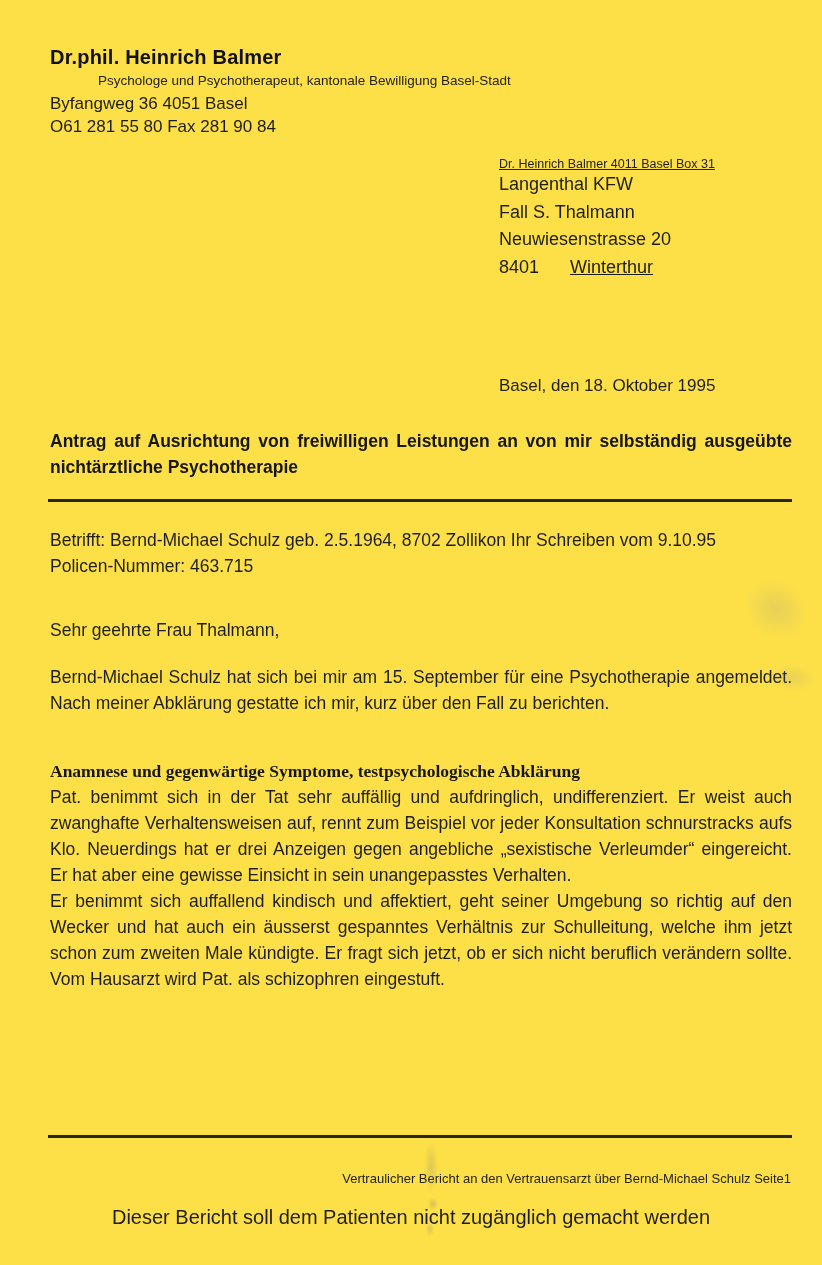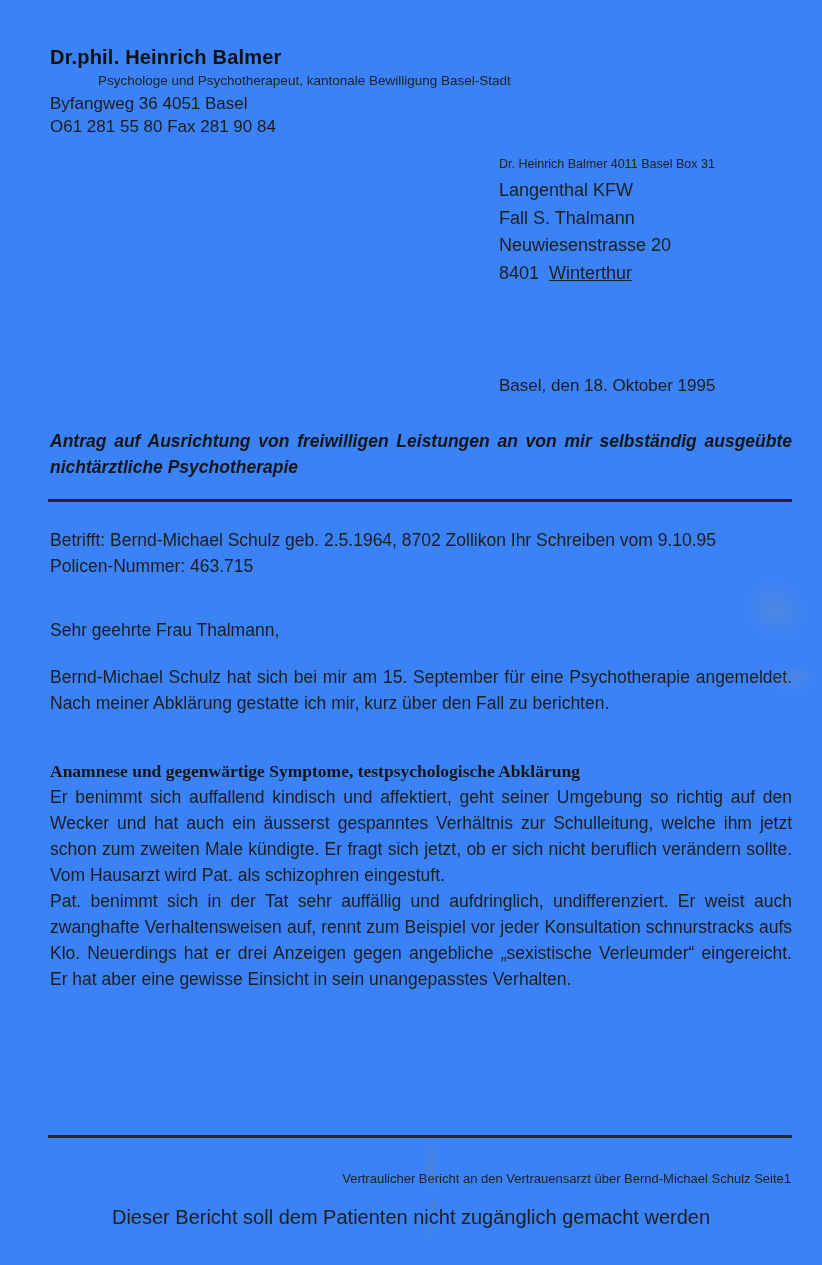--- a/index.html
+++ b/index.html
@@ -1,46 +1,46 @@
 <!DOCTYPE html>
 <html><head>
 <meta charset="utf-8">
 <style>
   html, body { margin: 0; padding: 0; background: #e8e8e8; }
   .page {
     position: relative;
     width: 822px;
     height: 1265px;
-    background: #3b82f6;
+    background: #fde047;
     color: #1e1e1e;
     font-family: "Liberation Sans", sans-serif;
     overflow: hidden;
     margin: 0 auto;
   }
 
   
   .letterhead { position: absolute; left: 50px; top: 46px; }
   .lh-name   { font-size: 20px; font-weight: bold; color: #111; letter-spacing: 0.2px; margin-bottom: 4px; }
   .lh-sub    { font-size: 13.5px; margin-bottom: 4px; color: #222; margin-left: 48px; }
   .lh-line   { font-size: 17px; line-height: 23px; color: #1c1c1c; }
 
   
   .recipient { position: absolute; left: 499px; top: 157px; }
-  .ret       { font-size: 12.5px; margin-bottom: 6px; color: #222; }
+  .ret       { font-size: 12.5px; text-decoration: underline; color: #222; }
   .r-line    { font-size: 18px; line-height: 27.5px; }
-  .city-underline { text-decoration: underline; margin-left: 10px; }
+  .city-underline { text-decoration: underline; margin-left: 31px; }
 
   
   .dateline { position: absolute; left: 499px; top: 376px; font-size: 17px; }
 
   
   .subject {
     position: absolute; left: 50px; top: 428px; width: 742px;
     font-size: 17.5px; font-weight: bold; line-height: 26px;
-    text-align: justify; color: #161616; font-style: italic;
+    text-align: justify; color: #161616;
   }
 
   
   .rule { position: absolute; left: 48px; width: 744px; height: 3px; background: #262626; }
   .rule-top    { top: 499px; }
   .rule-bottom { top: 1135px; }
 
   
   .reference { position: absolute; left: 50px; top: 527px; width: 742px; font-size: 17.5px; line-height: 26px; }
 
@@ -108,22 +108,22 @@
     <div>Betrifft: Bernd-Michael Schulz geb. 2.5.1964, 8702 Zollikon  Ihr Schreiben vom 9.10.95</div>
     <div>Policen-Nummer:  463.715</div>
   </div>
 
   <div class="salutation">Sehr geehrte Frau Thalmann,</div>
 
   <p class="body-par intro">Bernd-Michael Schulz  hat sich bei mir am 15. September für eine Psychotherapie angemeldet. Nach meiner Abklärung gestatte ich mir, kurz über  den Fall zu berichten.</p>
 
   <div class="section">
     <div class="sec-heading">Anamnese und gegenwärtige Symptome, testpsychologische Abklärung</div>
+    <p class="body-par">Pat.  benimmt sich in der Tat sehr auffällig und aufdringlich, undifferenziert. Er weist auch zwanghafte Verhaltensweisen auf, rennt zum Beispiel vor jeder Konsultation schnurstracks aufs Klo. Neuerdings hat er drei Anzeigen gegen angebliche „sexistische Verleumder“ eingereicht. Er hat aber eine gewisse Einsicht in sein unangepasstes Verhalten.</p>
     <p class="body-par">Er benimmt sich auffallend kindisch und affektiert, geht seiner Umgebung so richtig auf den Wecker und hat auch ein äusserst gespanntes Verhältnis zur Schulleitung, welche ihm jetzt schon zum zweiten Male kündigte. Er fragt sich jetzt, ob er sich nicht beruflich verändern sollte. Vom Hausarzt wird Pat.  als schizophren eingestuft.</p>
-    <p class="body-par">Pat.  benimmt sich in der Tat sehr auffällig und aufdringlich, undifferenziert. Er weist auch zwanghafte Verhaltensweisen auf, rennt zum Beispiel vor jeder Konsultation schnurstracks aufs Klo. Neuerdings hat er drei Anzeigen gegen angebliche „sexistische Verleumder“ eingereicht. Er hat aber eine gewisse Einsicht in sein unangepasstes Verhalten.</p>
   </div>
 
   <div class="rule rule-bottom"></div>
 
   <div class="footer-note">Vertraulicher Bericht an den Vertrauensarzt über Bernd-Michael Schulz  Seite1</div>
   <div class="footer-center">Dieser Bericht soll dem Patienten nicht zugänglich gemacht werden</div>
 
   <div class="smudge s1"></div>
   <div class="smudge s2"></div>
   <div class="smudge s3"></div>

